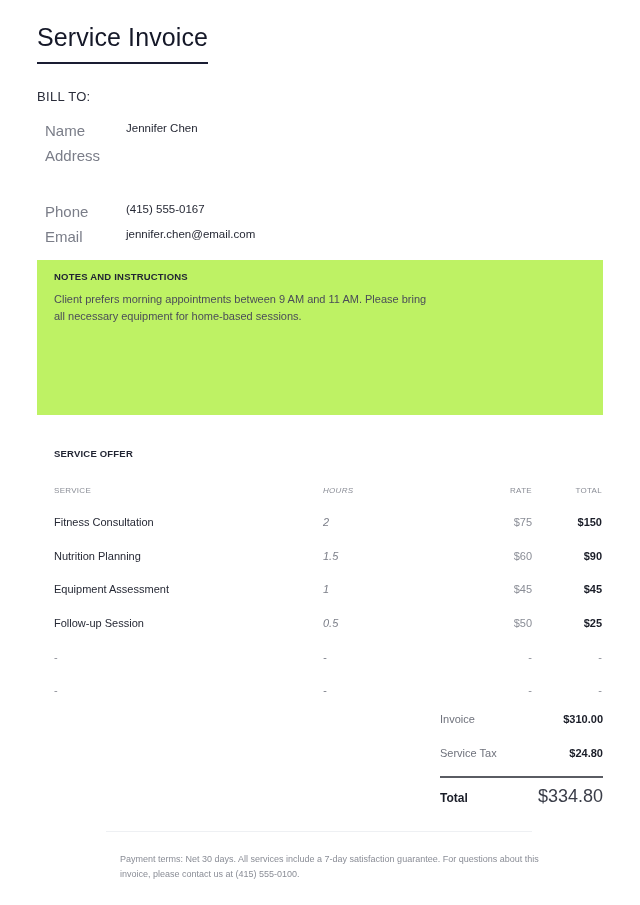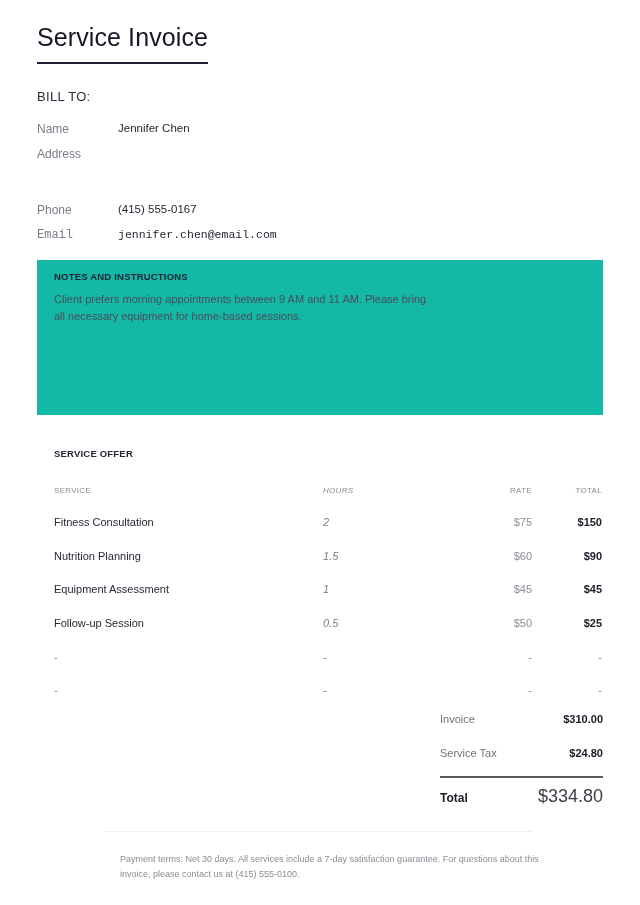--- a/index.html
+++ b/index.html
@@ -5,24 +5,24 @@
     * { box-sizing: border-box; margin: 0; padding: 0; }
     html, body { width: 640px; height: 905px; background: #ffffff; }
     body { font-family: "Liberation Sans", sans-serif; color: #1f2330; position: relative; overflow: hidden; }
 
     .title-wrap { position: absolute; left: 37px; top: 22px; }
     .title { font-size: 25px; font-weight: 400; color: #151828; letter-spacing: 0.1px; line-height: 30px; display: inline-block; border-bottom: 2px solid #1a1d33; padding-bottom: 10px; }
 
     .bill-to { position: absolute; left: 37px; top: 89px; font-size: 13px; color: #2a2d3a; letter-spacing: 0.3px; }
 
     .field { position: absolute; left: 37px; width: 560px; display: flex; }
-    .field .label { width: 81px; font-size: 12px; color: #7a7d88; padding-top: 1px; }
+    .field .label { width: 81px; font-size: 15px; color: #7a7d88; padding-top: 1px; margin-left: 8px; }
     .field .value { font-size: 11.5px; color: #262935; line-height: 15.5px; }
 
-    .notes { position: absolute; left: 37px; top: 260px; width: 566px; height: 155px; background: #14b8a6; padding: 11px 17px; }
+    .notes { position: absolute; left: 37px; top: 260px; width: 566px; height: 155px; background: #bef264; padding: 11px 17px; }
     .notes .h { font-size: 9.5px; font-weight: 700; color: #222533; letter-spacing: 0.2px; }
     .notes .body { margin-top: 9px; font-size: 11px; color: #4a4d58; line-height: 16.5px; width: 380px; }
 
     .svc-title { position: absolute; left: 54px; top: 448px; font-size: 9.5px; font-weight: 700; color: #222533; letter-spacing: 0.2px; }
 
     .tbl { position: absolute; left: 54px; top: 486px; width: 548px; }
     .tbl .row { position: relative; height: 33.7px; }
     .tbl .hdr { height: 22px; }
     .tbl .cell { position: absolute; top: 0; }
     .tbl .hdr .cell { font-size: 8px; color: #8a8d96; letter-spacing: 0.3px; }
@@ -69,21 +69,21 @@
   <div class="label">Address</div>
 </div>
 
 <div class="field" style="top:202px;">
   <div class="label">Phone</div>
   <div class="value">
     <div>(415) 555-0167</div>
   </div>
 </div>
 
-<div class="field" style="top:227px;font-family:Liberation Mono, monospace;">
+<div class="field" style="top:227px;">
   <div class="label">Email</div>
   <div class="value">
     <div>jennifer.chen@email.com</div>
   </div>
 </div>
 
 <section class="notes">
   <div class="h">NOTES AND INSTRUCTIONS</div>
   <div class="body">Client prefers morning appointments between 9 AM and 11 AM. Please bring all necessary equipment for home-based sessions.</div>
 </section>

